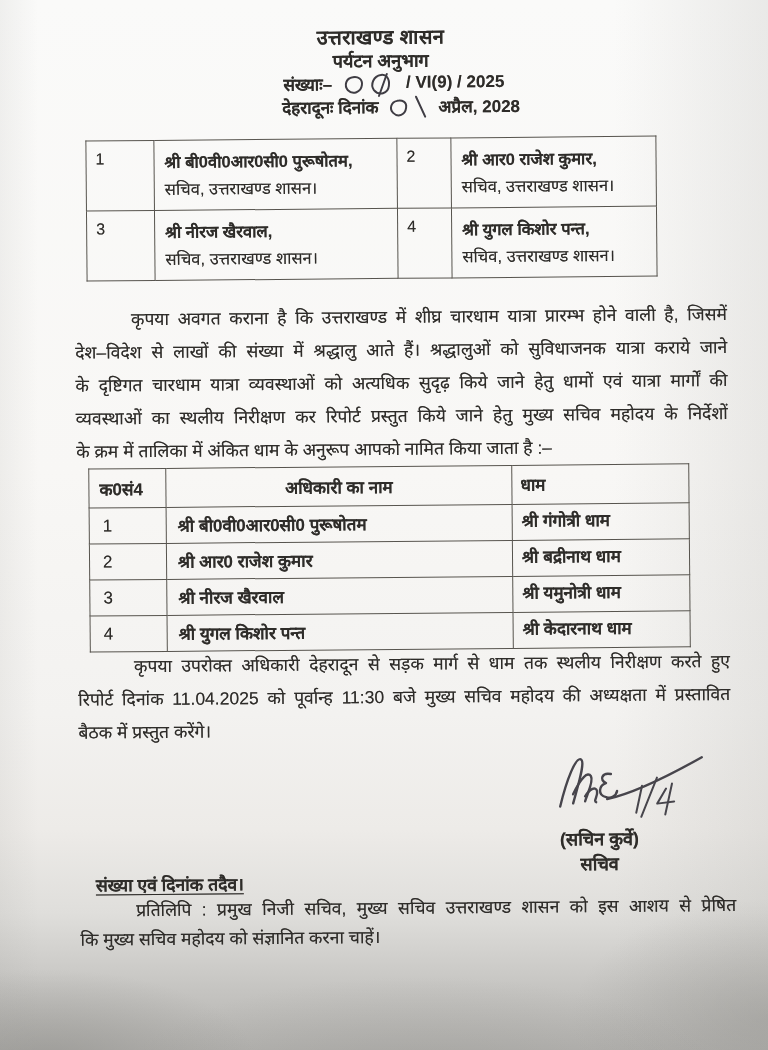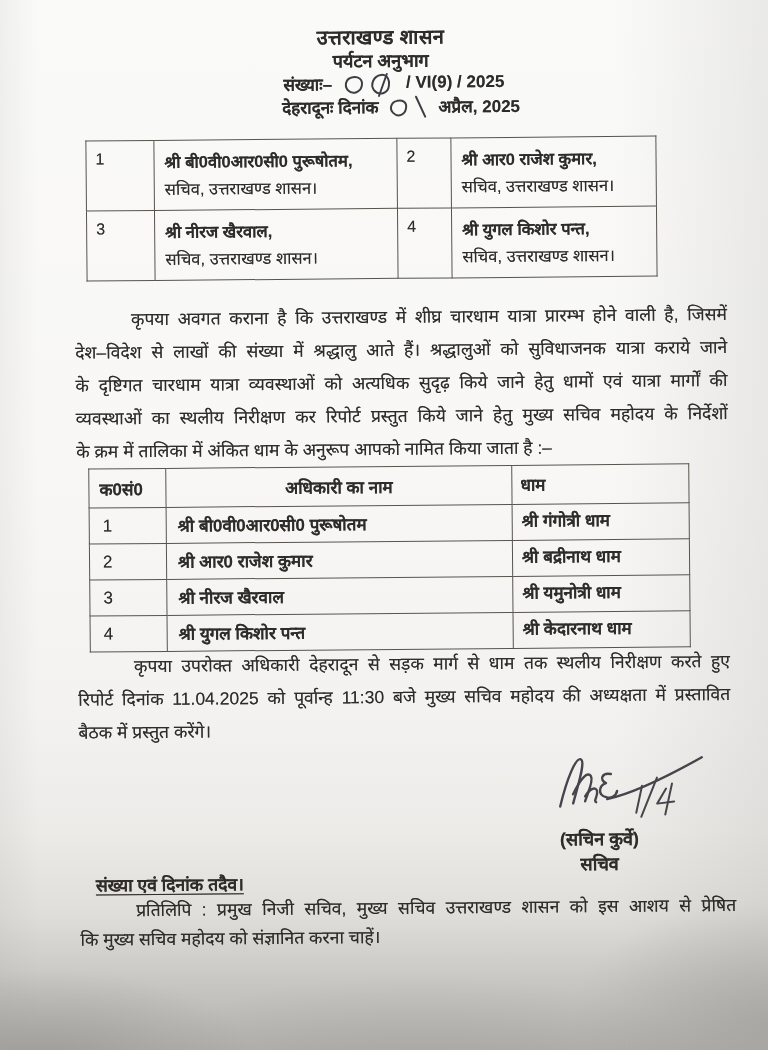--- a/index.html
+++ b/index.html
@@ -88,21 +88,21 @@
       </svg>
       <span>/ VI(9) / 2025</span>
     </div>
 
     <div class="hdr-line date">
       <span>देहरादूनः दिनांक</span>
       <svg class="hw" width="44" height="28" viewBox="0 0 44 28" aria-label="01">
         <path d="M11,9 C5,10 3,17 7,21 C12,26 19,23 20,16 C21,10 16,8 11,9"></path>
         <path d="M30,5 L39,25"></path>
       </svg>
-      <span>अप्रैल, 2025</span>
+      <span>अप्रैल, 2028</span>
     </div>
 
     <table class="t1">
       <colgroup>
           <col style="width:68px">
           <col style="width:243px">
           <col style="width:54px">
           <col style="width:205px">
         </colgroup>
       <tbody>
@@ -142,21 +142,21 @@
     </div>
 
     <table class="t2">
       <colgroup>
           <col style="width:77px">
           <col style="width:346px">
           <col style="width:177px">
         </colgroup>
       <tbody>
       <tr>
-        <th class="h-num">क0सं0</th>
+        <th class="h-num">क0सं4</th>
         <th class="h-name">अधिकारी का नाम</th>
         <th class="h-dham">धाम</th>
       </tr>
       <tr>
         <td class="num">1</td>
         <td class="nm">श्री बी0वी0आर0सी0 पुरूषोतम</td>
         <td class="dh">श्री गंगोत्री धाम</td>
       </tr>
       <tr>
         <td class="num">2</td>

